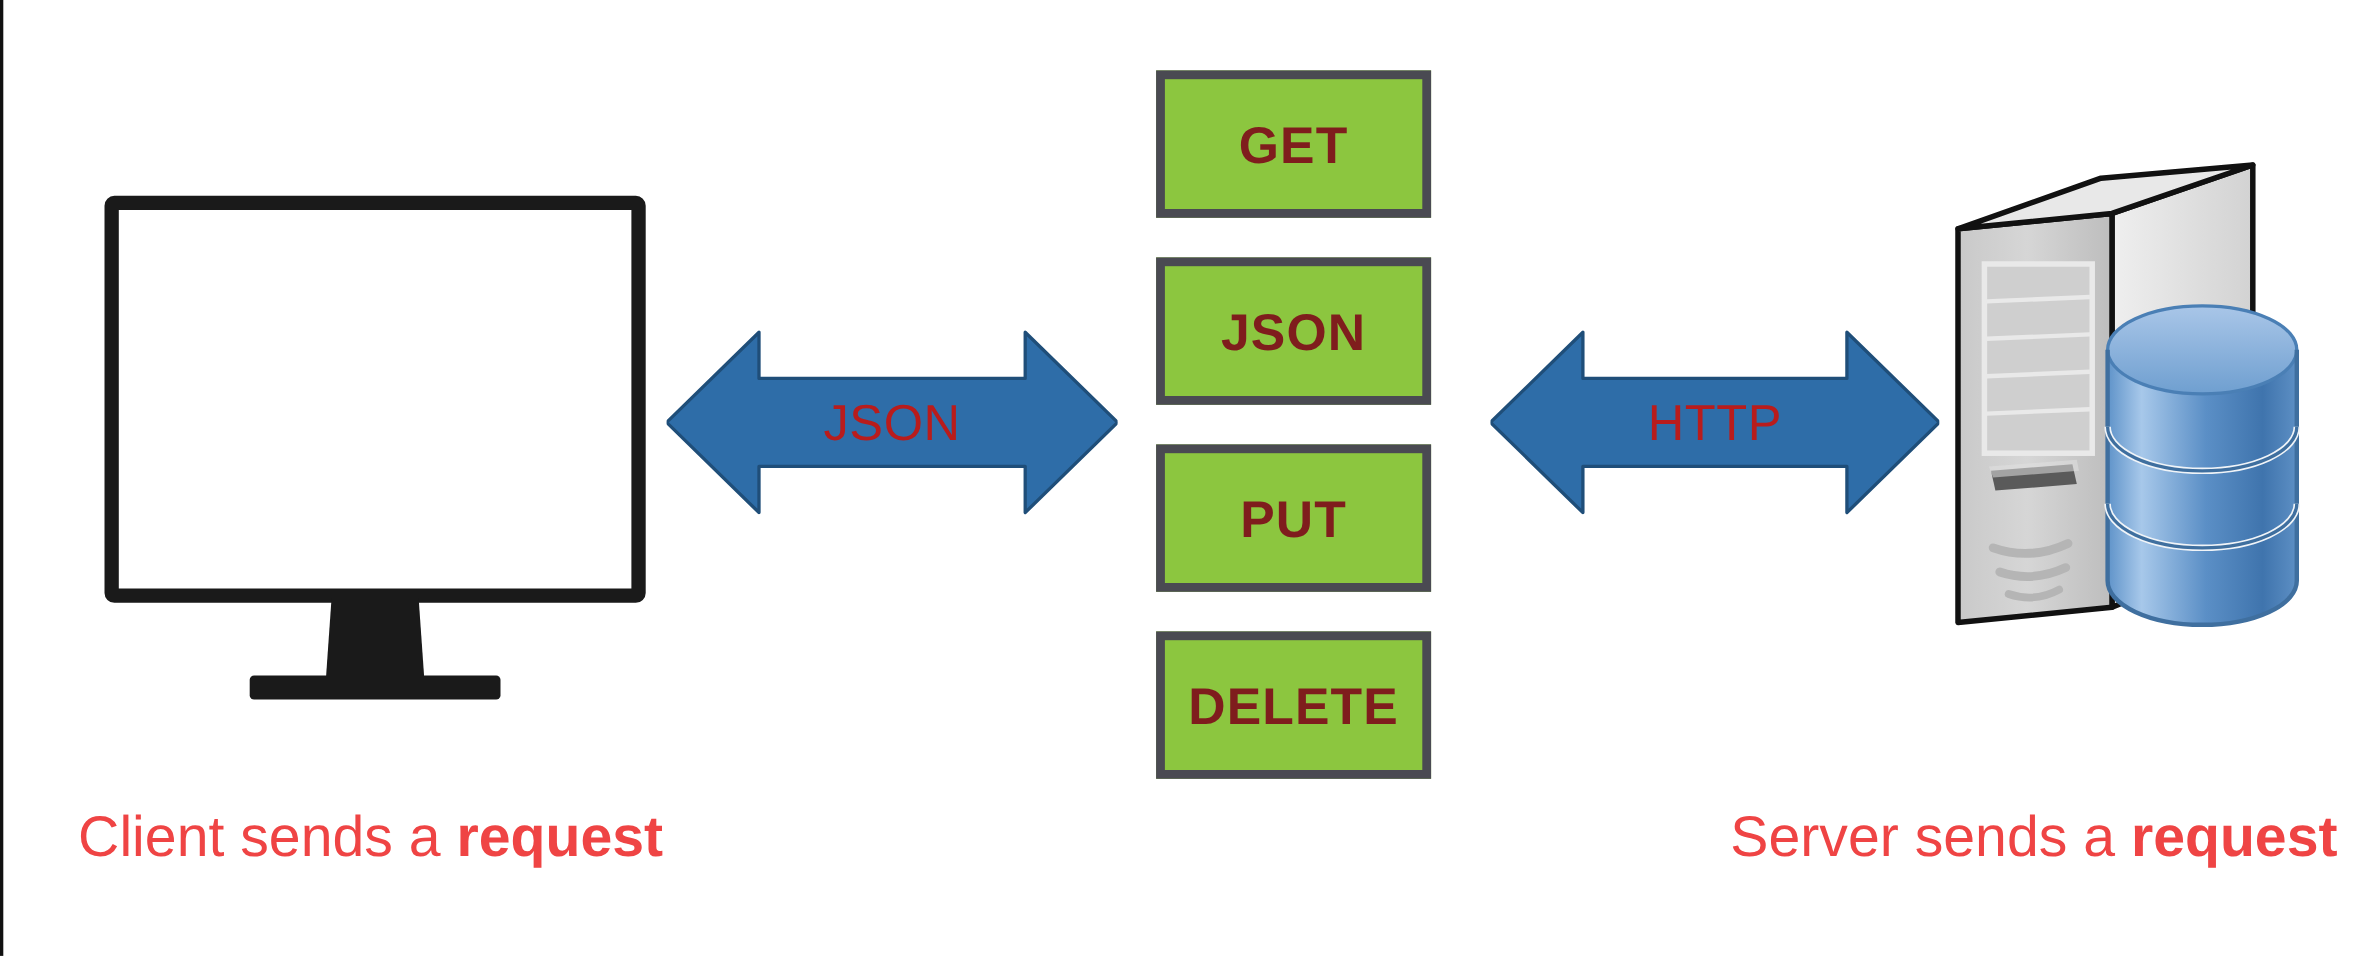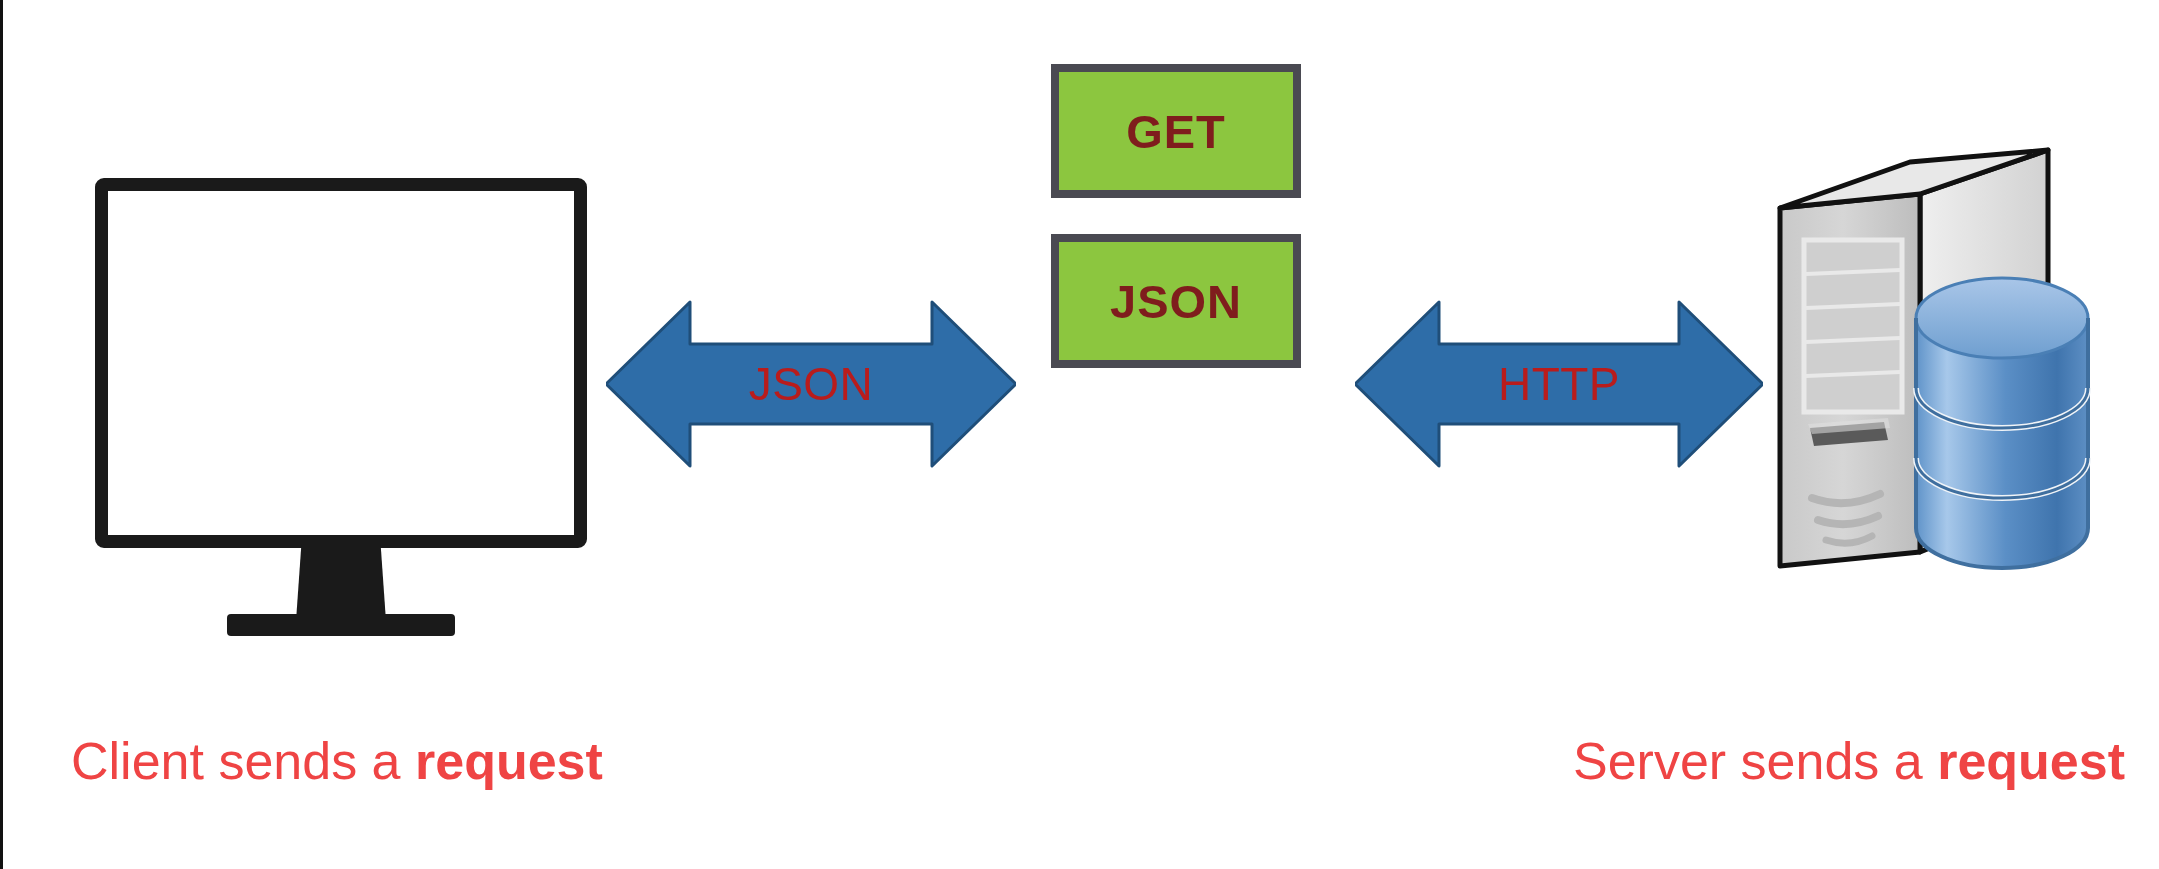--- a/index.html
+++ b/index.html
@@ -143,20 +143,26 @@
     <span class="arrow-label">JSON</span>
   </div>
 
   <div class="methods">
     <div class="method-box">
       <span class="method-label">GET</span>
     </div>
     <div class="method-box">
       <span class="method-label">JSON</span>
     </div>
+    <div class="method-box">
+      <span class="method-label">PUT</span>
+    </div>
+    <div class="method-box">
+      <span class="method-label">DELETE</span>
+    </div>
   </div>
 
   <div class="arrow" id="arrow-http">
     <svg width="408" height="176" viewBox="0 0 408 176">
       <polygon points="0,88 84,6 84,48 324,48 324,6 408,88 324,170 324,128 84,128 84,170" fill="#2E6DA8" stroke="#1F4E79" stroke-width="3" stroke-linejoin="round"></polygon>
     </svg>
     <span class="arrow-label">HTTP</span>
   </div>
 
   <div class="server-group">

